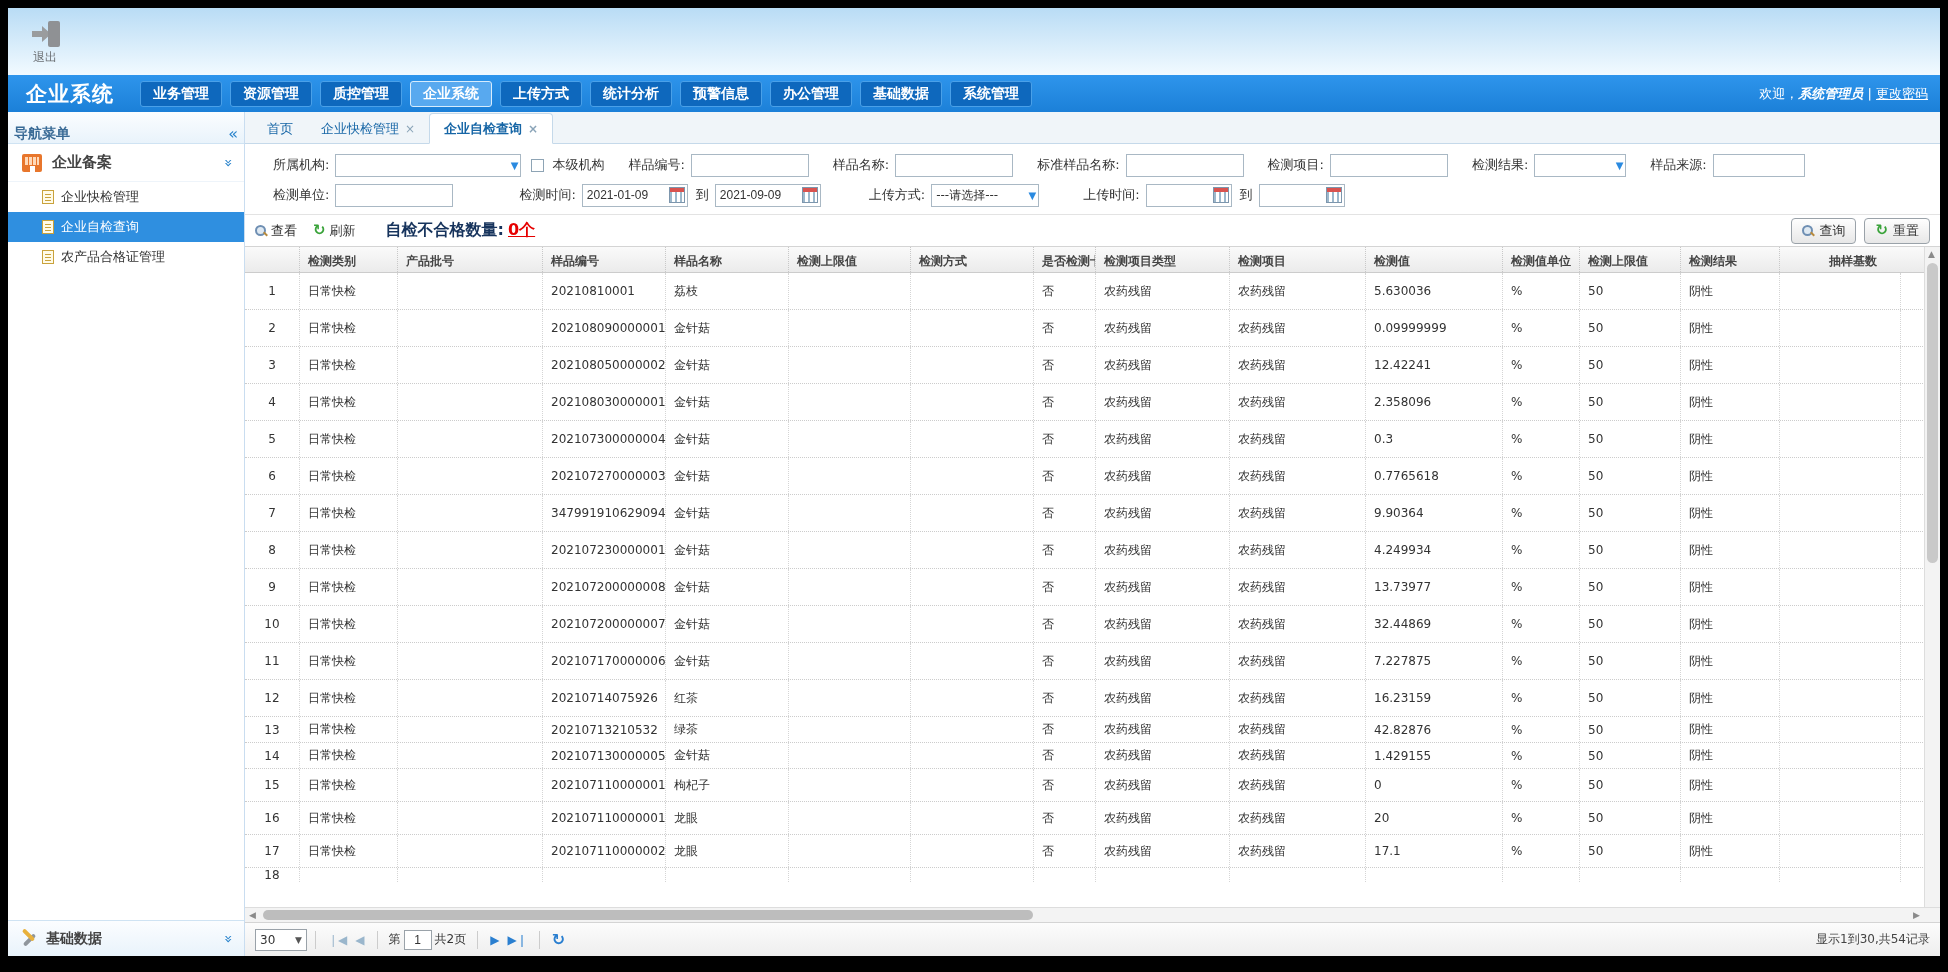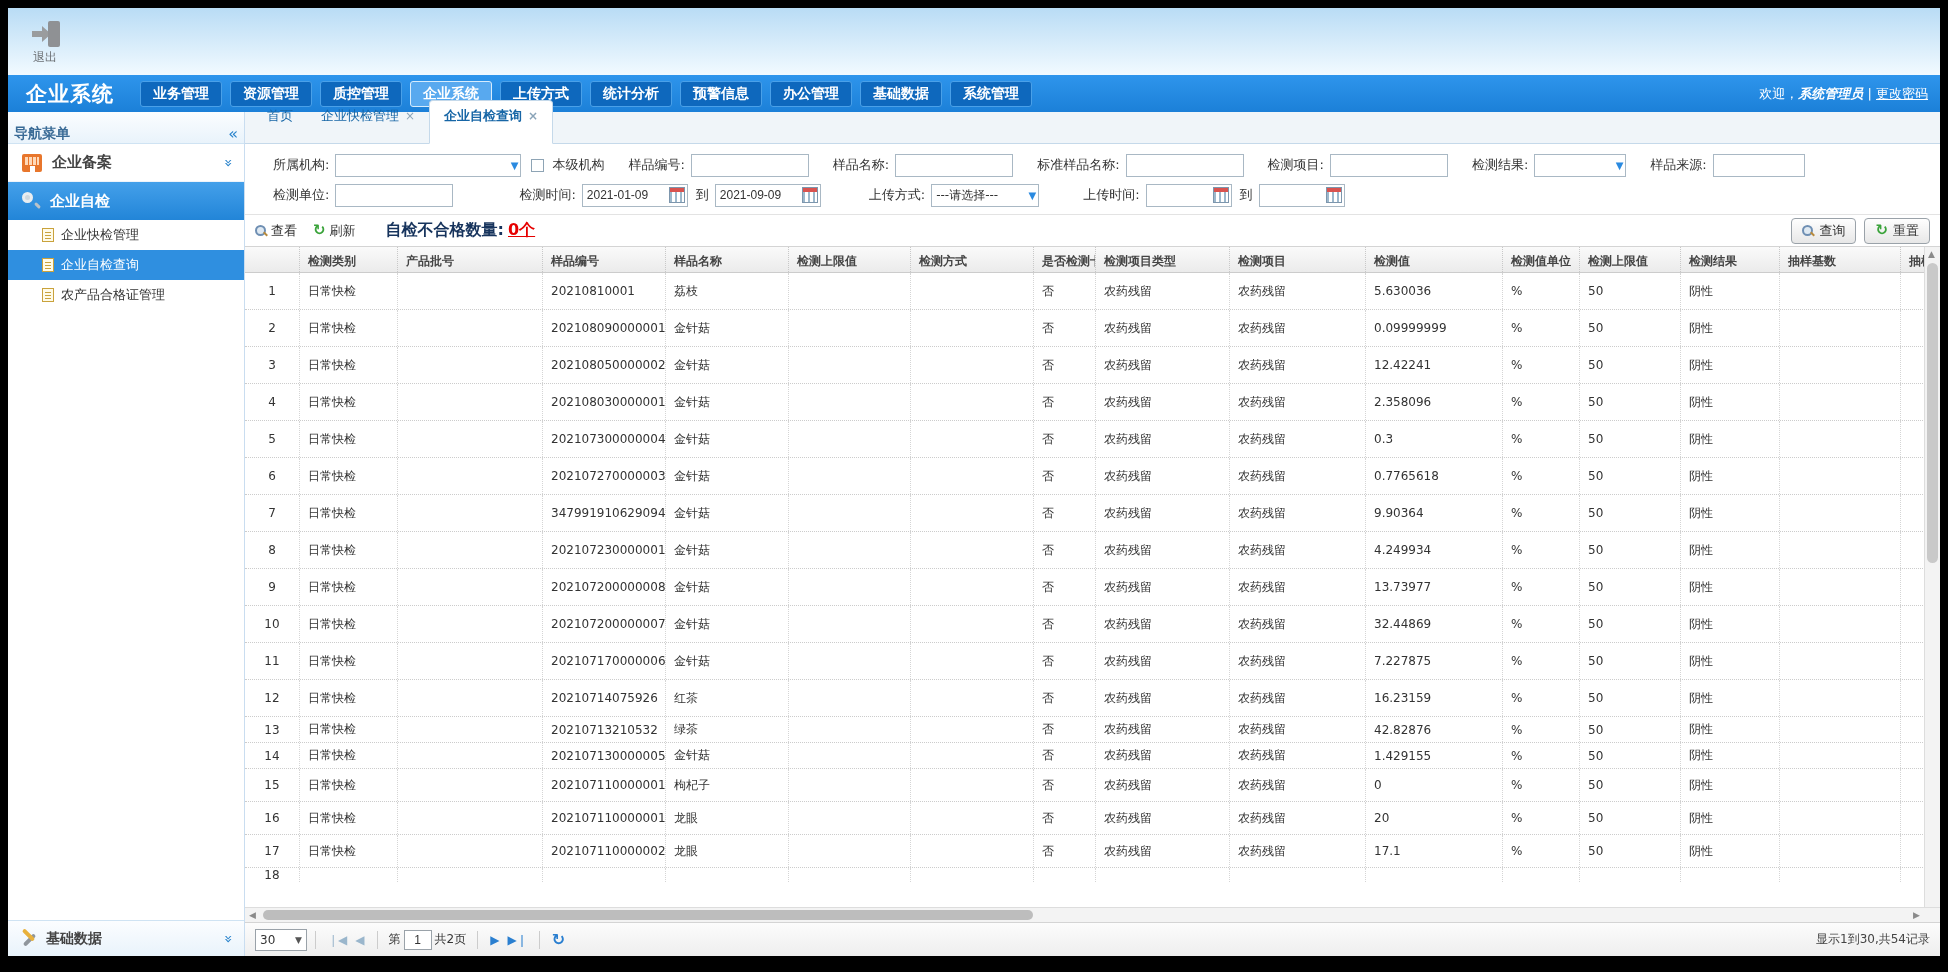--- a/index.html
+++ b/index.html
@@ -55,21 +55,21 @@
   .side-footer { height:36px; background:linear-gradient(#fbfdff,#e9f3fb); border-top:1px solid #cfe3f3; display:flex; align-items:center; padding:0 10px 0 12px; }
   .side-footer .label { font-size:14px; font-weight:bold; color:#444; flex:1; margin-left:8px; }
   .wrench-icon { width:18px; height:18px; position:relative; }
   .wrench-icon:before { content:""; position:absolute; left:2px; top:8px; width:15px; height:4px; background:#8f969c; transform:rotate(-45deg); border-radius:2px; }
   .wrench-icon:after { content:""; position:absolute; left:1px; top:3px; width:15px; height:4px; background:#e8b13c; transform:rotate(45deg); border-radius:2px; }
 
   .main { flex:1; display:flex; flex-direction:column; min-width:0; background:#fff; }
 
   
   .tabbar { height:32px; background:#f0f5f9; border-bottom:1px solid #c5d9ea; display:flex; align-items:flex-end; padding-left:8px; flex:0 0 auto; }
-  .tab { font-size:13px; color:#1766a6; padding:6px 14px 18px; cursor:pointer; display:flex; align-items:center; gap:6px; }
+  .tab { font-size:13px; color:#1766a6; padding:6px 14px 5px; cursor:pointer; display:flex; align-items:center; gap:6px; }
   .tab.active { background:#fff; border:1px solid #c5d9ea; border-bottom:1px solid #fff; border-radius:4px 4px 0 0; font-weight:bold; margin-bottom:-1px; }
   .tab .x { color:#8aa4b8; font-size:12px; cursor:pointer; }
 
   
   .filterpanel { padding:6px 8px 4px 10px; border-bottom:1px solid #e3e3e3; flex:0 0 auto; }
   .f-row { display:flex; align-items:center; height:30px; gap:6px; }
   .f-label { font-size:13px; color:#333; white-space:nowrap; margin-left:18px; }
   .f-input { height:23px; border:1px solid #a9b8c4; background:#fff; font-size:12px; color:#333; padding:0 4px; }
   .combo { height:23px; border:1px solid #a9b8c4; background:#fff; display:flex; align-items:center; justify-content:space-between; padding:0 2px 0 4px; cursor:pointer; }
   .combo .val { font-size:12px; color:#333; }
@@ -166,27 +166,20 @@
 
     <div class="sidebar">
       <div class="side-header">
         <span class="t">导航菜单</span>
         <span class="collapse-icon">«</span>
       </div>
       <div class="side-group">
         <span class="bld-icon"></span>
         <span class="label">企业备案</span>
         <span class="expand-icon">»</span>
-      </div>
-      <div class="side-group active">
-        <span class="mag-icon">
-            <span class="lens"></span>
-            <span class="handle"></span>
-          </span>
-        <span class="label">企业自检</span>
       </div>
       <div class="side-item">
         <span class="doc-icon"></span>
         <span class="label">企业快检管理</span>
       </div>
       <div class="side-item selected">
         <span class="doc-icon"></span>
         <span class="label">企业自检查询</span>
       </div>
       <div class="side-item">
@@ -303,21 +296,21 @@
             <div class="gh-cell" style="width: 123px;">样品名称</div>
             <div class="gh-cell" style="width: 122px;">检测上限值</div>
             <div class="gh-cell" style="width: 123px;">检测方式</div>
             <div class="gh-cell" style="width: 62px;">是否检测卡</div>
             <div class="gh-cell" style="width: 134px;">检测项目类型</div>
             <div class="gh-cell" style="width: 136px;">检测项目</div>
             <div class="gh-cell" style="width: 137px;">检测值</div>
             <div class="gh-cell" style="width: 77px;">检测值单位</div>
             <div class="gh-cell" style="width: 101px;">检测上限值</div>
             <div class="gh-cell" style="width: 99px;">检测结果</div>
-            <div class="gh-cell" style="width: 121px;">抽样基数</div>
+            <div class="gh-cell" style="width: 121px; margin-left: 41px;">抽样基数</div>
             <div class="gh-cell" style="width: 120px;">抽样数量</div>
           </div>
         <div class="grid-body" id="grid-body">
             <div class="grid-row" style="height: 37px;">
               <div class="gb-cell center" style="width: 55px;">1</div>
               <div class="gb-cell" style="width: 98px;">日常快检</div>
               <div class="gb-cell" style="width: 145px;"></div>
               <div class="gb-cell" style="width: 123px;">20210810001</div>
               <div class="gb-cell" style="width: 123px;">荔枝</div>
               <div class="gb-cell" style="width: 122px;"></div>

